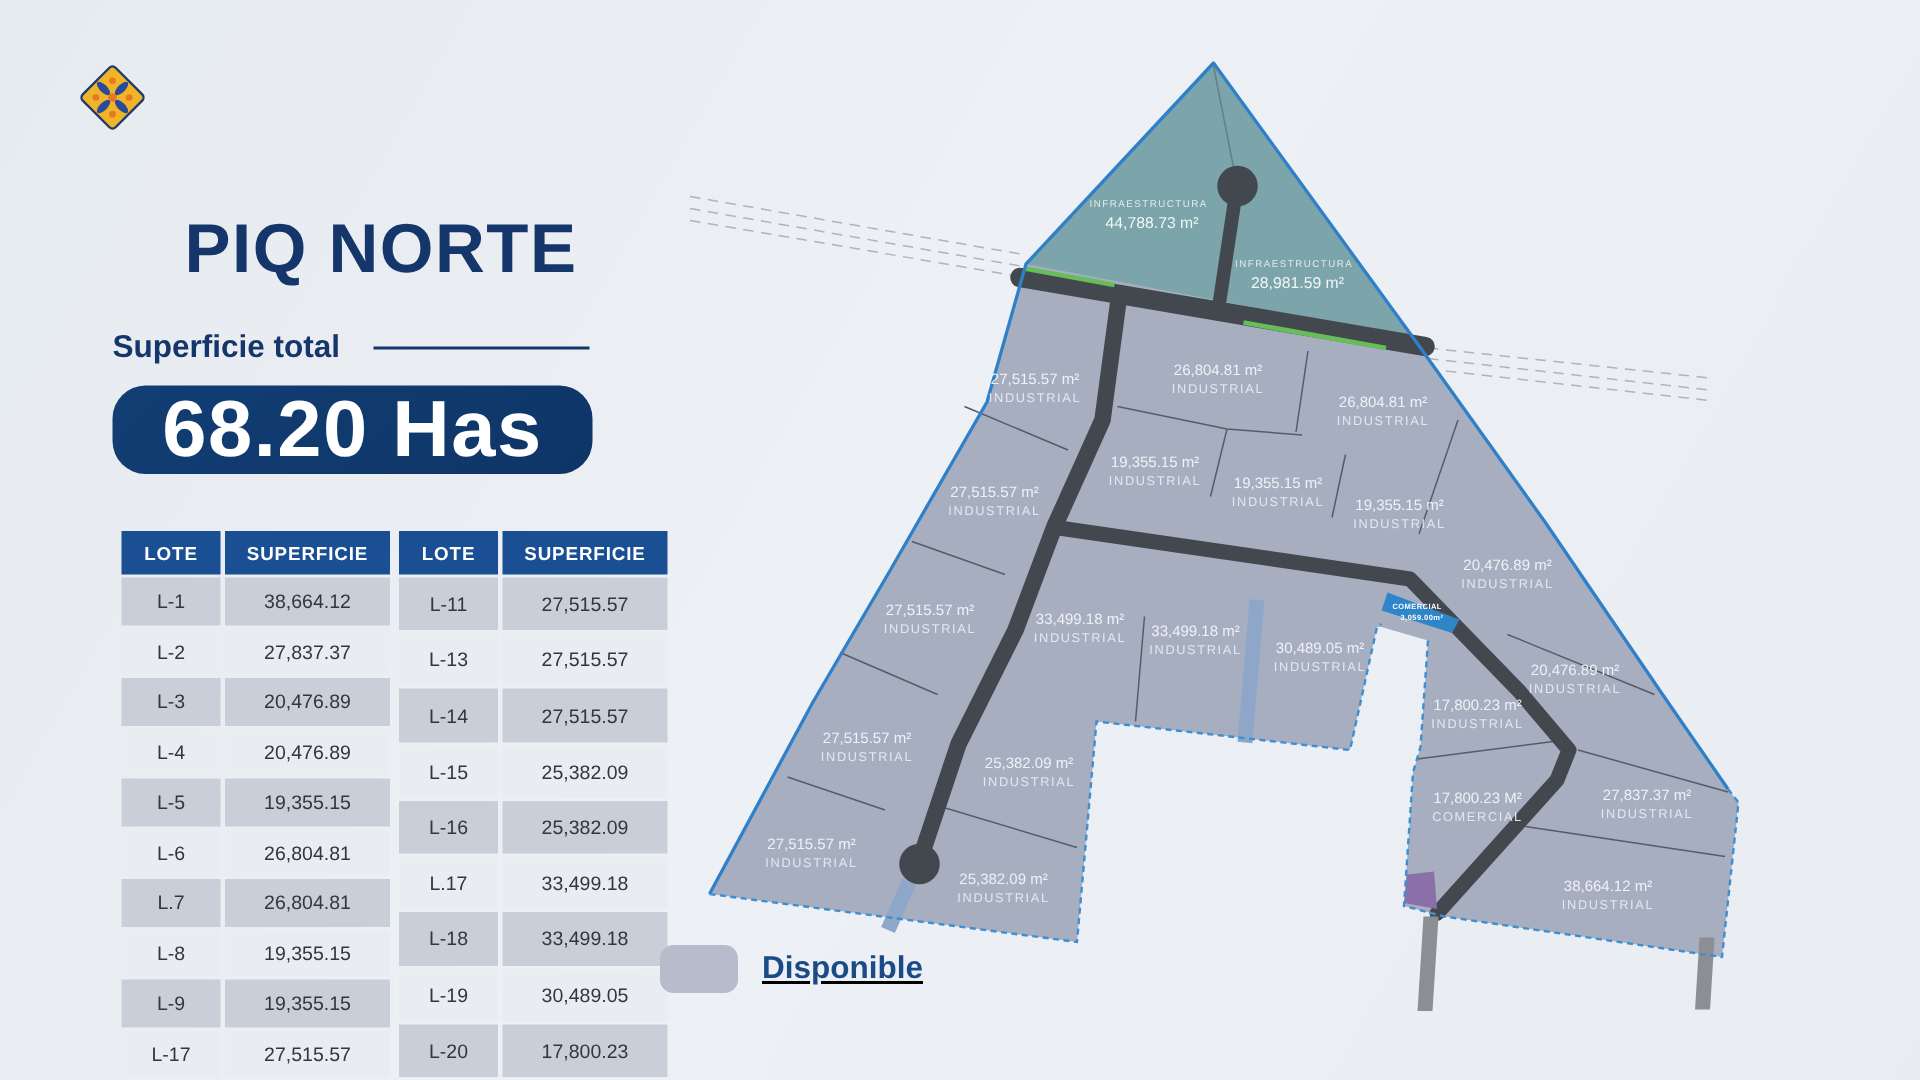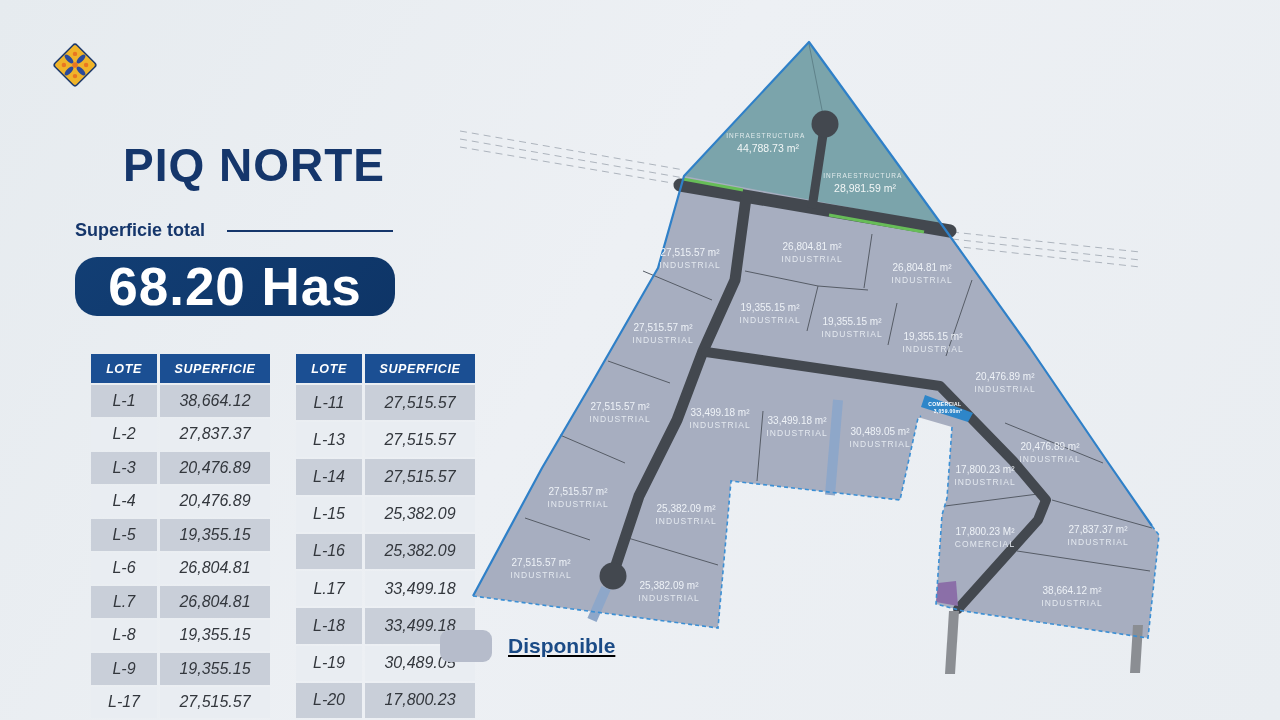--- a/index.html
+++ b/index.html
@@ -12,40 +12,40 @@
 
   
   .logo{position:absolute;left:46px;top:36px;width:58px;height:58px;}
   .title{
     position:absolute;left:75px;top:138px;
     font-size:46px;font-weight:800;letter-spacing:1px;
     color:#15366b;
     margin-left:48px;
   }
   .superficie-row{position:absolute;left:75px;top:220px;width:320px;display:flex;align-items:center;}
-  .superficie-label{font-size:18px;font-weight:700;color:#15366b;white-space:nowrap;}
+  .superficie-label{font-size:21px;font-weight:700;color:#15366b;white-space:nowrap;}
   .superficie-line{flex:1;height:2px;background:#15366b;margin-left:22px;margin-right:2px;}
   .has-box{
     position:absolute;left:75px;top:257px;width:320px;height:59px;
     background:linear-gradient(135deg,#123e74,#0e3567);
     border-radius:22px;display:flex;align-items:center;justify-content:center;
   }
   .has-value{font-size:53px;font-weight:800;color:#ffffff;letter-spacing:1px;}
 
   
-  .tables{position:absolute;left:88px;top:352px;display:flex;gap:20px;font-style:italic;}
+  .tables{position:absolute;left:78px;top:352px;display:flex;}
   table.lots{border-collapse:separate;border-spacing:3px 2px;}
   table.lots th{
     background:#1b4f93;color:#ffffff;font-size:12.5px;font-weight:700;
     letter-spacing:.6px;height:29px;padding:0 8px;text-align:center;
   }
   table.lots th.col-lot{width:50px;}
   table.lots th.col-area{width:94px;}
   table.lots td{
-    font-size:16px;color:#33373d;text-align:center;height:31.5px;padding:0 6px;
+    font-size:13px;color:#33373d;text-align:center;height:31.5px;padding:0 6px;
   }
   table.lots tr:nth-child(odd) td{background:#c9cfd9;}
   table.lots tr:nth-child(even) td{background:#e9edf2;}
 
   
   .legend{position:absolute;left:440px;top:630px;display:flex;align-items:center;gap:16px;z-index:5;text-decoration:underline;}
   .legend-swatch{width:52px;height:32px;background:#b6bccb;border-radius:9px;}
   .legend-label{font-size:21px;font-weight:600;color:#1b4b86;}
 
   

